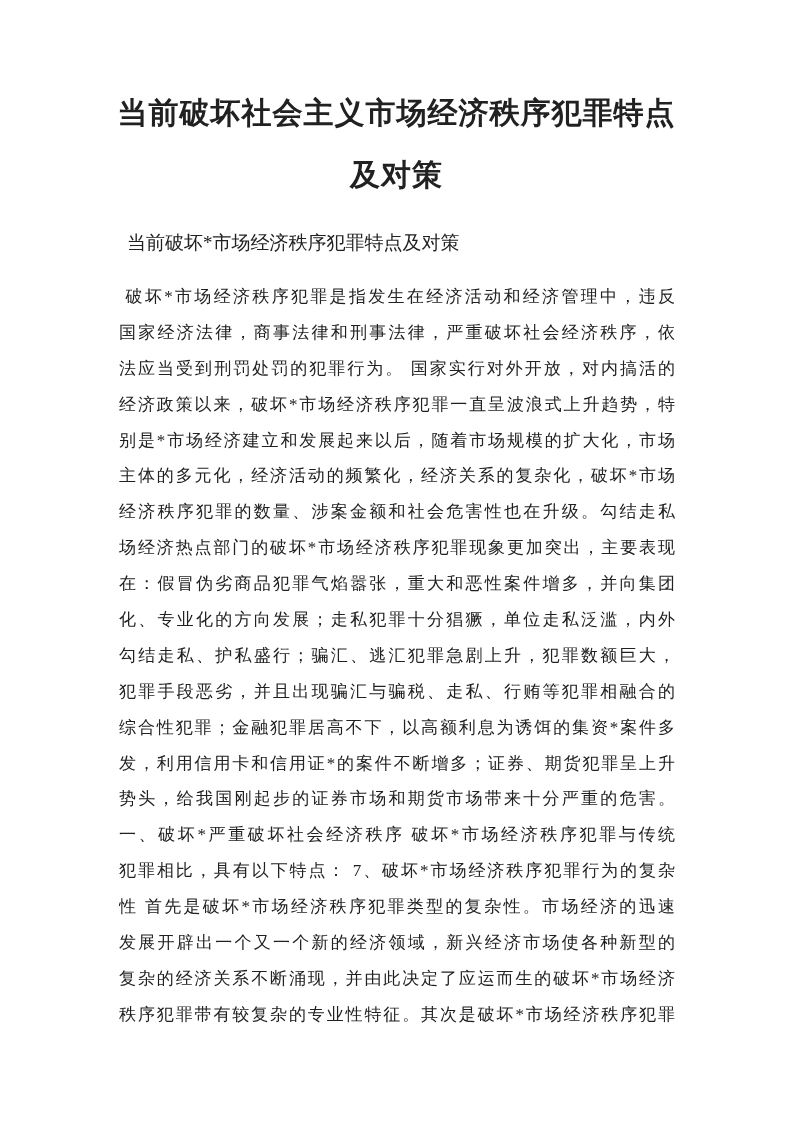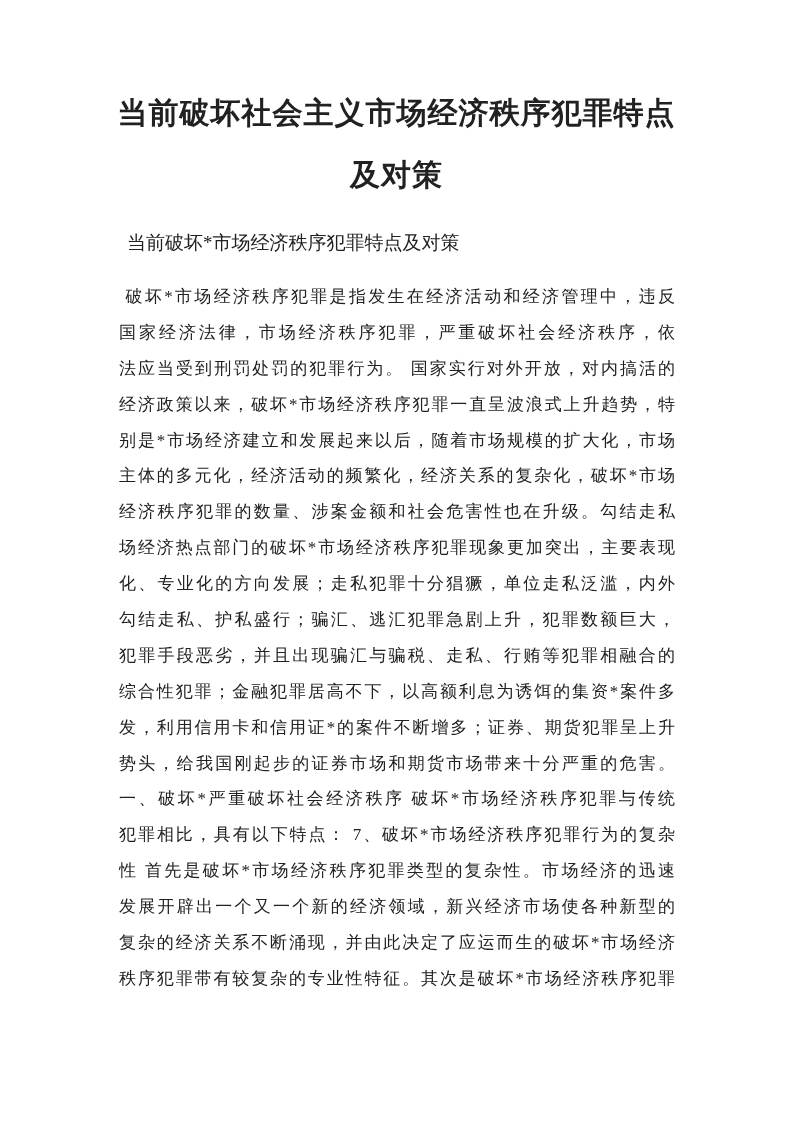--- a/index.html
+++ b/index.html
@@ -64,27 +64,28 @@
 <div class="page">
   <h1 class="doc-title">
     <span class="title-line">当前破坏社会主义市场经济秩序犯罪特点</span>
     <span class="title-line">及对策</span>
   </h1>
 
   <p class="subtitle">当前破坏*市场经济秩序犯罪特点及对策</p>
 
   <div class="body-text" id="body-lines">
       <div class="body-line"> 破坏*市场经济秩序犯罪是指发生在经济活动和经济管理中，违反</div>
-      <div class="body-line">国家经济法律，市场经济秩序犯罪，严重破坏社会经济秩序，依</div>
+      <div class="body-line">国家经济法律，商事法律和刑事法律，严重破坏社会经济秩序，依</div>
       <div class="body-line">法应当受到刑罚处罚的犯罪行为。 国家实行对外开放，对内搞活的</div>
       <div class="body-line">经济政策以来，破坏*市场经济秩序犯罪一直呈波浪式上升趋势，特</div>
       <div class="body-line">别是*市场经济建立和发展起来以后，随着市场规模的扩大化，市场</div>
       <div class="body-line">主体的多元化，经济活动的频繁化，经济关系的复杂化，破坏*市场</div>
       <div class="body-line">经济秩序犯罪的数量、涉案金额和社会危害性也在升级。勾结走私</div>
       <div class="body-line">场经济热点部门的破坏*市场经济秩序犯罪现象更加突出，主要表现</div>
+      <div class="body-line">在：假冒伪劣商品犯罪气焰嚣张，重大和恶性案件增多，并向集团</div>
       <div class="body-line">化、专业化的方向发展；走私犯罪十分猖獗，单位走私泛滥，内外</div>
       <div class="body-line">勾结走私、护私盛行；骗汇、逃汇犯罪急剧上升，犯罪数额巨大，</div>
       <div class="body-line">犯罪手段恶劣，并且出现骗汇与骗税、走私、行贿等犯罪相融合的</div>
       <div class="body-line">综合性犯罪；金融犯罪居高不下，以高额利息为诱饵的集资*案件多</div>
       <div class="body-line">发，利用信用卡和信用证*的案件不断增多；证券、期货犯罪呈上升</div>
       <div class="body-line">势头，给我国刚起步的证券市场和期货市场带来十分严重的危害。</div>
       <div class="body-line">一、破坏*严重破坏社会经济秩序 破坏*市场经济秩序犯罪与传统</div>
       <div class="body-line">犯罪相比，具有以下特点： 7、破坏*市场经济秩序犯罪行为的复杂</div>
       <div class="body-line">性 首先是破坏*市场经济秩序犯罪类型的复杂性。市场经济的迅速</div>
       <div class="body-line">发展开辟出一个又一个新的经济领域，新兴经济市场使各种新型的</div>

